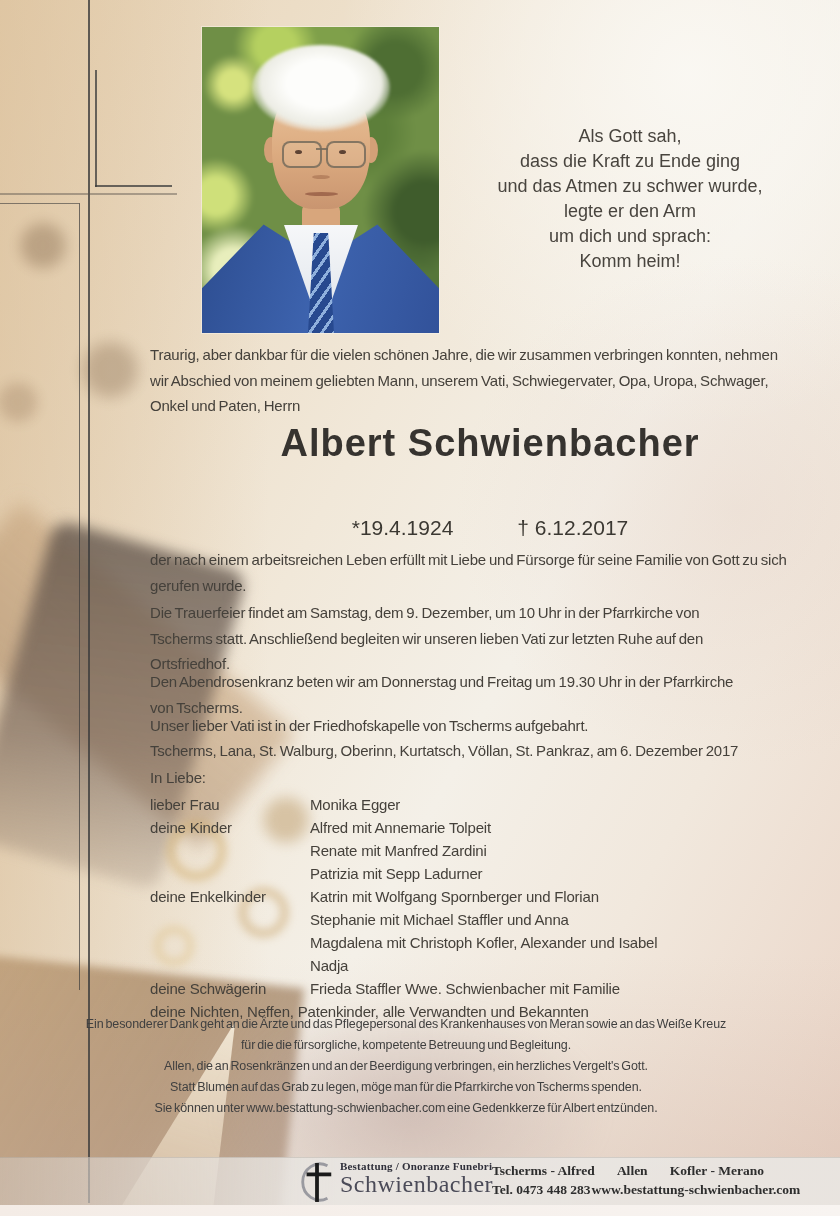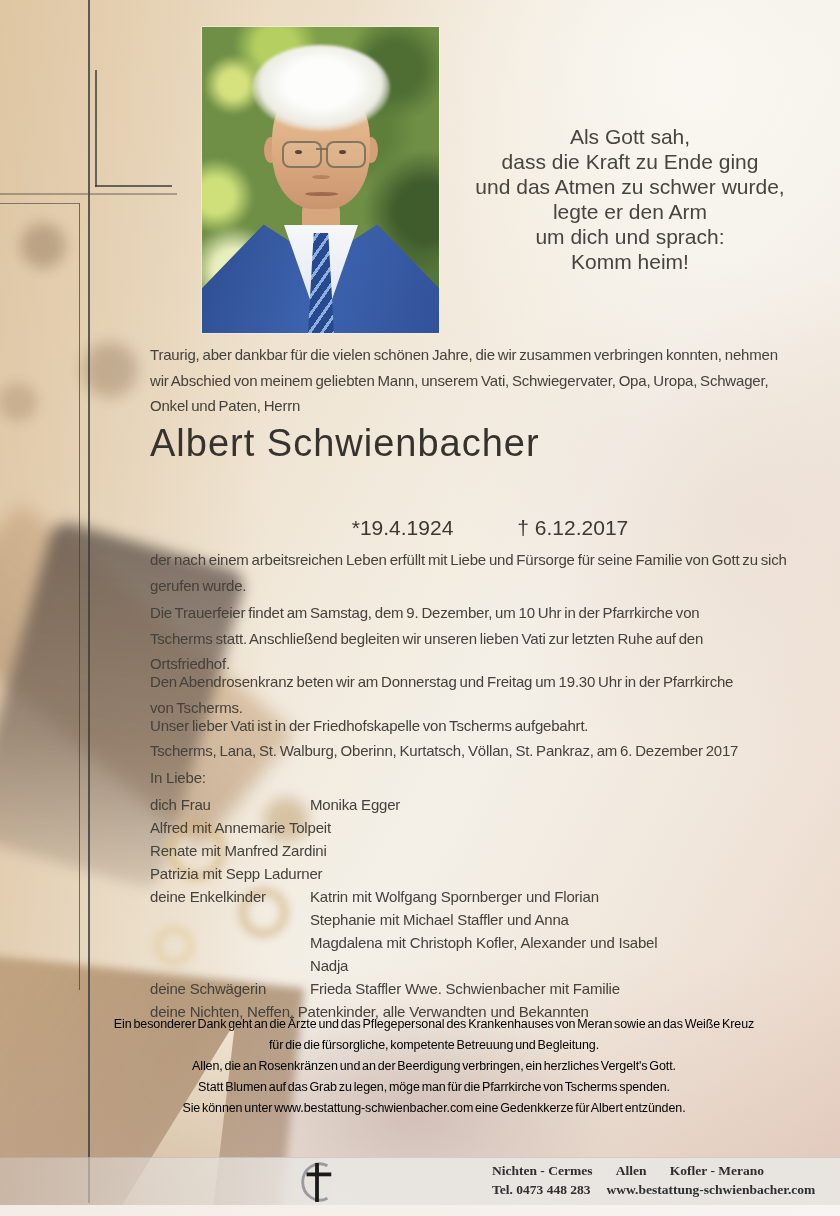--- a/index.html
+++ b/index.html
@@ -87,59 +87,59 @@
   .lens{top:114px;width:36px;height:23px;border:2px solid rgba(116,106,90,.85);border-radius:8px;
     background:rgba(240,232,216,.14);}
   .lens-l{left:80px;} .lens-r{left:124px;}
   .bridge{left:114px;top:121px;width:12px;height:2px;background:rgba(116,106,90,.85);}
   .eye{top:123px;width:7px;height:4px;border-radius:50%;background:#5d4334;}
   .eye-l{left:93px;} .eye-r{left:137px;}
   .nose{left:110px;top:148px;width:18px;height:4px;border-radius:50%;background:rgba(164,110,78,.6);}
   .mouth{left:103px;top:165px;width:33px;height:4px;border-radius:50%;background:rgba(146,88,66,.75);}
   
   .tx{position:absolute;white-space:pre-line;}
-  .poem{left:450px;top:124px;width:360px;text-align:center;font-size:21px;line-height:25px;color:#48443e;}
+  .poem{left:450px;top:124px;width:360px;text-align:center;font-size:18px;line-height:25px;color:#48443e;}
   .body-text{font-size:15px;line-height:25.5px;letter-spacing:-0.2px;word-spacing:-1px;color:#45413b;}
   .intro{left:150px;top:342px;width:692px;}
-  .name{left:150px;top:422px;width:680px;
-    font-size:38px;font-weight:400;letter-spacing:1px;color:#36332f;}
+  .name{left:150px;top:422px;width:680px;text-align:center;
+    font-size:38px;font-weight:700;letter-spacing:1px;color:#36332f;}
   .byname{left:150px;top:482px;width:680px;text-align:center;font-size:23px;color:#3b3832;}
   .dates{left:150px;top:516px;width:680px;display:flex;justify-content:center;gap:64px;
     font-size:21px;color:#3b3832;}
   .p1{left:150px;top:547px;width:692px;}
   .p2{left:150px;top:600px;width:692px;}
   .p3{left:150px;top:669px;width:692px;}
   .p4{left:150px;top:713px;width:692px;}
   .dateline{left:150px;top:738px;width:692px;}
   
   .family{position:absolute;left:150px;top:766px;width:692px;
     font-size:15px;line-height:23px;letter-spacing:-0.2px;color:#45413b;}
   .family-heading{margin:0 0 4px 0;}
   .family-row{display:flex;}
   .family-label{flex:0 0 160px;}
   .family-row.full .family-label{flex:1;}
   .family-names{flex:1;}
   
-  .notes{position:absolute;left:84px;top:1014px;width:700px;text-align:center;
-    font-size:12.5px;line-height:20.5px;letter-spacing:-0.1px;word-spacing:-1.5px;color:#000000;}
+  .notes{position:absolute;left:56px;top:1014px;width:700px;text-align:center;
+    font-size:12.5px;line-height:20.5px;letter-spacing:-0.1px;word-spacing:-1.5px;color:#404040;}
   .notes p{margin:0 0 0.5px 0;white-space:pre-line;}
   
   .footer-band{position:absolute;left:0;top:1157px;width:840px;height:48px;
     background:linear-gradient(to right,rgba(212,203,195,.5),rgba(233,230,226,.92) 40%);
     border-top:1px solid rgba(140,130,120,.25);}
   .bottom-strip{position:absolute;left:0;top:1205px;width:840px;height:11px;
     background:linear-gradient(to right,#f4ece6,#f8f4f1);}
   .brand{position:absolute;left:298px;top:1160px;display:flex;align-items:flex-start;}
   .brand-text{margin-left:4px;font-family:"Liberation Serif",serif;}
   .brand-line{font-size:11px;font-weight:bold;color:#2f2f3a;letter-spacing:.2px;}
   .brand-name{font-size:24px;color:#4b4b58;line-height:24px;letter-spacing:.5px;}
   .footer-right{position:absolute;left:492px;top:1163px;width:272px;
     font-family:"Liberation Serif",serif;font-weight:bold;font-size:13.5px;color:#2e2e2e;}
   .locations{display:flex;justify-content:space-between;}
-  .contact{display:flex;gap:16px;margin-top:3px;white-space:nowrap;}
+  .contact{display:flex;gap:1px;margin-top:3px;white-space:nowrap;}
 </style>
 </head>
 <body>
 
 <div id="card">
 
   <div class="bg-layer">
     <div class="bg-base"></div>
     <div class="bg-topright"></div>
     <div class="bg-lefttan"></div>
@@ -204,26 +204,27 @@
 Ortsfriedhof.</div>
   <div class="tx body-text p3">Den Abendrosenkranz beten wir am Donnerstag und Freitag um 19.30 Uhr in der Pfarrkirche
 von Tscherms.</div>
   <div class="tx body-text p4">Unser lieber Vati ist in der Friedhofskapelle von Tscherms aufgebahrt.</div>
   <div class="tx body-text dateline">Tscherms, Lana, St. Walburg, Oberinn, Kurtatsch, Völlan, St. Pankraz, am 6. Dezember 2017</div>
 
   <div class="family">
     <p class="family-heading">In Liebe:</p>
     <div id="family-rows">
         <div class="family-row">
-          <div class="family-label">dich Frau</div>
+          <div class="family-label">lieber Frau</div>
           <div class="family-names">
             <div>Monika Egger</div>
           </div>
         </div>
         <div class="family-row">
+          <div class="family-label">deine Kinder</div>
           <div class="family-names">
             <div>Alfred mit Annemarie Tolpeit</div>
             <div>Renate mit Manfred Zardini</div>
             <div>Patrizia mit Sepp Ladurner</div>
           </div>
         </div>
         <div class="family-row">
           <div class="family-label">deine Enkelkinder</div>
           <div class="family-names">
             <div>Katrin mit Wolfgang Spornberger und Florian</div>
@@ -254,25 +255,29 @@
 
   <div class="footer-band"></div>
   <div class="bottom-strip"></div>
 
   <div class="brand">
     <svg width="38" height="44" viewBox="0 0 40 46">
       <path d="M31 6 A 18 19 0 1 0 31 40" fill="none" stroke="#9a9aa0" stroke-width="3"></path>
       <line x1="20" y1="3" x2="20" y2="44" stroke="#1a1a1a" stroke-width="4"></line>
       <line x1="9" y1="15" x2="35" y2="15" stroke="#1a1a1a" stroke-width="4"></line>
     </svg>
+    <div class="brand-text">
+      <div class="brand-line">Bestattung / Onoranze Funebri</div>
+      <div class="brand-name">Schwienbacher</div>
+    </div>
   </div>
 
   <div class="footer-right">
     <div class="locations" id="footer-locations">
-        <span>Nichten - Cermes</span>
+        <span>Tscherms - Alfred</span>
         <span>Allen</span>
         <span>Kofler - Merano</span>
       </div>
     <div class="contact">
       <span>Tel. 0473 448 283</span>
       <span>www.bestattung-schwienbacher.com</span>
     </div>
   </div>
 
 </div>

